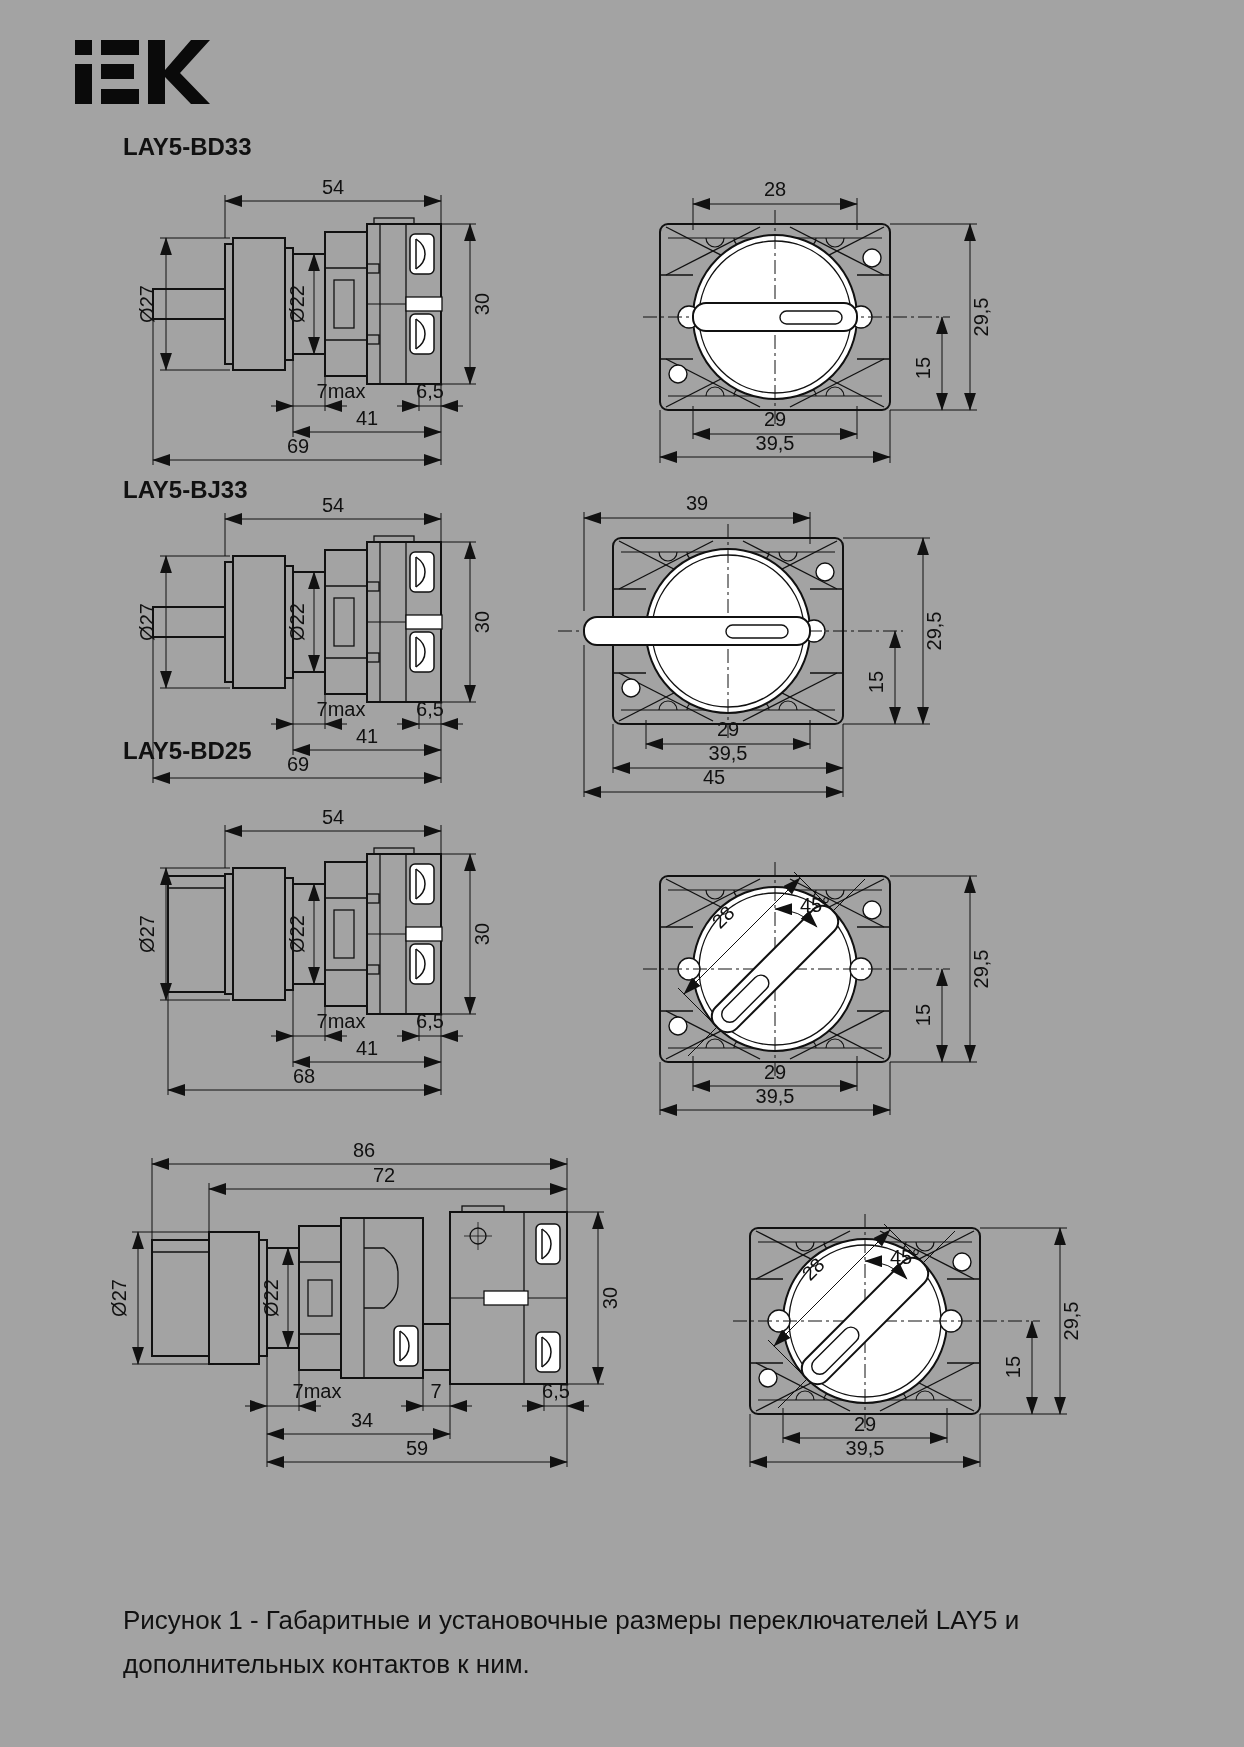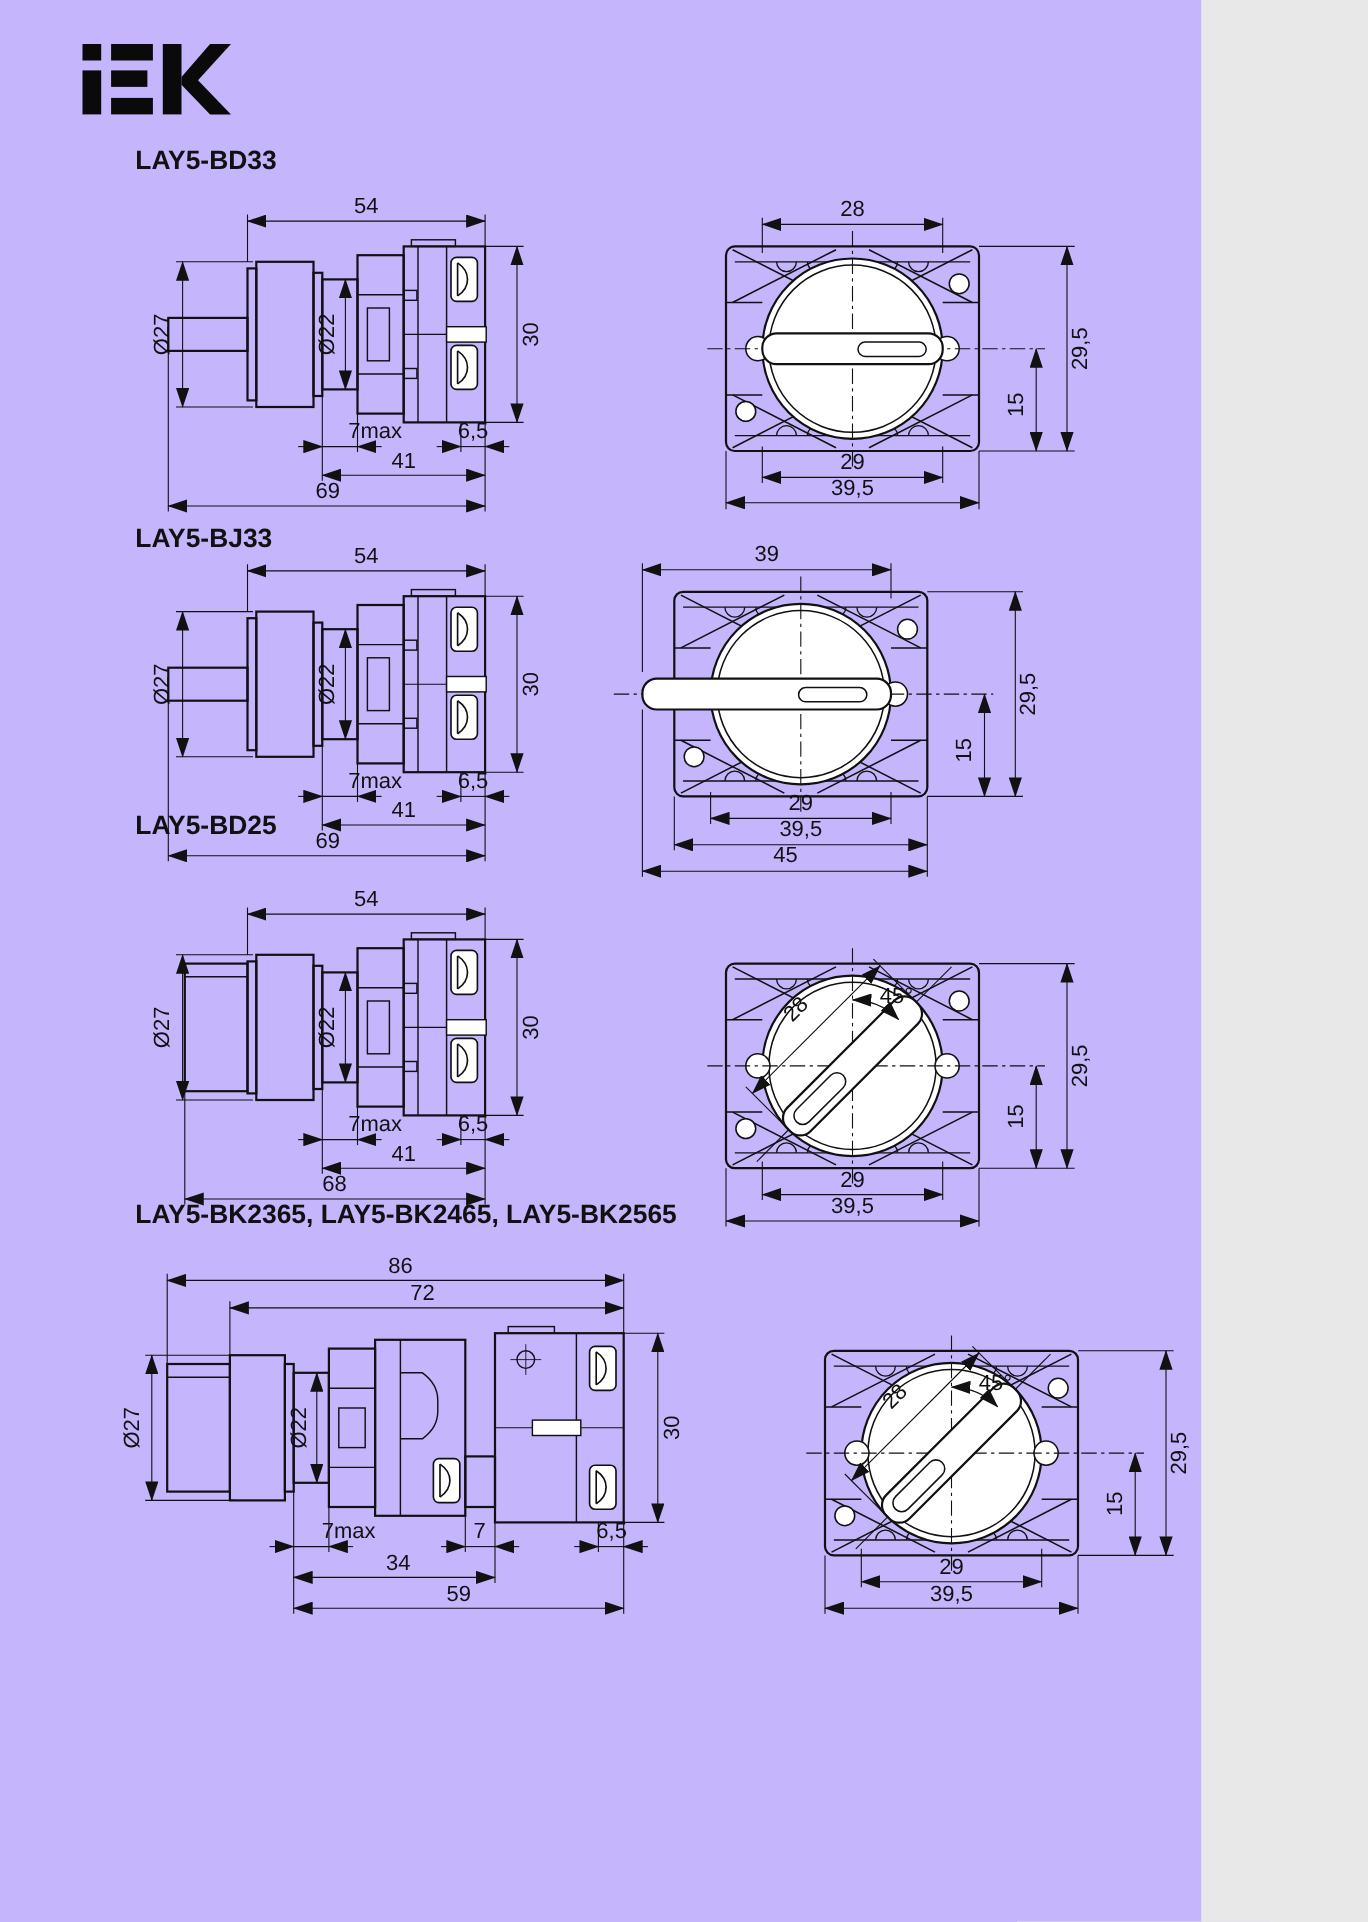--- a/index.html
+++ b/index.html
@@ -1,16 +1,16 @@
 <!DOCTYPE html>
 <html><head>
 <meta charset="utf-8">
 <style>
   html,body{margin:0;padding:0;background:#e8e8e8;}
-  .page{position:relative;width:1092px;height:1747px;background:#c4b5fd;
+  .page{position:relative;width:1244px;height:1747px;background:#a3a3a3;
         font-family:"Liberation Sans",sans-serif;color:#111;overflow:hidden;}
   .abs{position:absolute;}
   .title{position:absolute;font-size:24px;font-weight:bold;letter-spacing:0;color:#111;white-space:nowrap;}
   .caption{position:absolute;left:123px;top:1598px;width:1080px;font-size:26px;line-height:44px;color:#111;}
   svg{position:absolute;overflow:visible;}
   svg text.dim{font-family:"Liberation Sans",sans-serif;font-size:20px;fill:#111;text-anchor:middle;}
   .ln{stroke:#111;stroke-width:1;fill:none;}
   .cl{stroke:#111;stroke-width:1;stroke-dasharray:14 4 3 4;fill:none;}
 </style>
 </head>
@@ -306,21 +306,20 @@
   <svg class="abs" style="left:520px;top:788px" width="480" height="345" viewBox="0 0 480 345">
     <use href="#g-frontC"></use>
     <text class="dim" transform="rotate(-45 208 134)" x="208" y="134">28</text>
     <text class="dim" x="295" y="124">45°</text>
     <text class="dim" transform="rotate(-90 468 181)" x="468" y="181">29,5</text>
     <text class="dim" transform="rotate(-90 410 227)" x="410" y="227">15</text>
     <text class="dim" x="255" y="291">29</text>
     <text class="dim" x="255" y="315">39,5</text>
   </svg>
 
-  <div class="title" style="left:123px;top:1091px">LAY5-BK2365, LAY5-BK2465, LAY5-BK2565</div>
 
   <svg class="abs" style="left:112px;top:1128px" width="520" height="345" viewBox="0 0 520 345">
     <g fill="none" stroke="#111">
       <g stroke-width="2">
         <rect x="40" y="112" width="57" height="116"></rect>
         <rect x="97" y="104" width="50" height="132"></rect>
         <rect x="147" y="112" width="8" height="116"></rect>
         <rect x="155" y="120" width="32" height="100"></rect>
         <rect x="187" y="98" width="42" height="144"></rect>
         <rect x="229" y="90" width="82" height="160"></rect>
@@ -392,14 +391,15 @@
   <svg class="abs" style="left:610px;top:1140px" width="480" height="345" viewBox="0 0 480 345">
     <use href="#g-frontC"></use>
     <text class="dim" transform="rotate(-45 208 134)" x="208" y="134">28</text>
     <text class="dim" x="295" y="124">45°</text>
     <text class="dim" transform="rotate(-90 468 181)" x="468" y="181">29,5</text>
     <text class="dim" transform="rotate(-90 410 227)" x="410" y="227">15</text>
     <text class="dim" x="255" y="291">29</text>
     <text class="dim" x="255" y="315">39,5</text>
   </svg>
 
+  <div class="caption">Рисунок 1 - Габаритные и установочные размеры переключателей LAY5 и дополнительных контактов к ним.</div>
 
 </div>
 
 </body></html>

